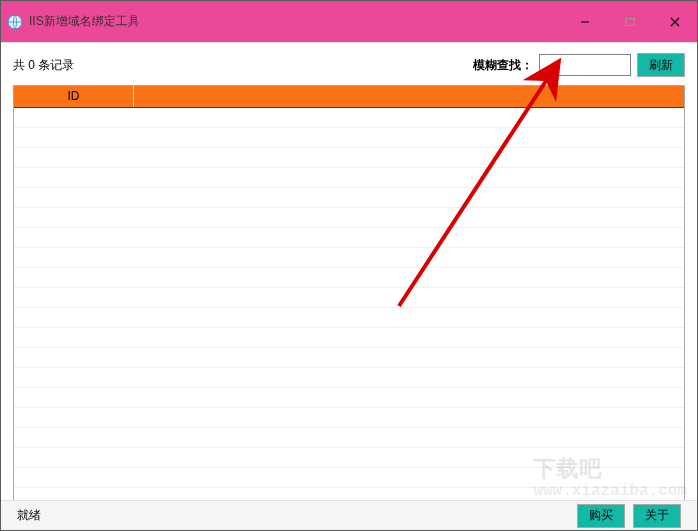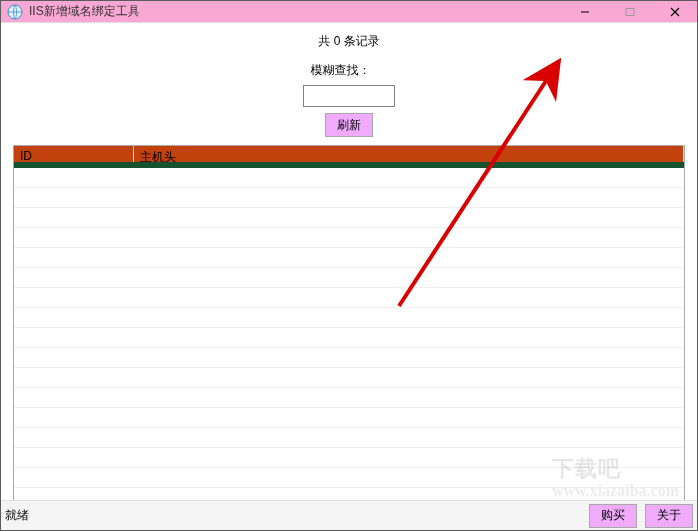--- a/index.html
+++ b/index.html
@@ -10,22 +10,22 @@
     font-family: "Microsoft YaHei", "SimSun", Arial, sans-serif;
     font-size: 12px;
     background: #fff;
     color: #000;
     position: relative;
     overflow: hidden;
     border: 1px solid #5a5a5a;
   }
   
   .titlebar {
-    height: 22px;
-    background: #f9a8d4;
+    height: 42px;
+    background: #ec4899;
     border-bottom: 1px solid #e0e0e0;
     display: flex;
     align-items: center;
     padding-left: 6px;
   }
   .titlebar .app-icon {
     width: 16px; height: 16px;
     margin-right: 6px;
     display: inline-flex; align-items: center; justify-content: center;
   }
@@ -41,60 +41,60 @@
     color: #333;
   }
   .winbtn.disabled { color: #bbb; }
 
   
   .toolbar {
     display: flex;
     align-items: center;
     padding: 10px 12px 8px 12px;
     gap: 6px;
-    flex-direction: column;
   }
   .toolbar .count { flex: 0 0 auto; }
   .toolbar .spacer { flex: 1; }
-  .toolbar .search-label { margin-right: 17px; }
+  .toolbar .search-label { margin-right: 0; font-weight: bold; }
   .toolbar input[type="text"] {
     width: 92px;
     height: 22px;
     border: 1px solid #808080;
     background: #fff;
     padding: 1px 3px;
     font-size: 12px;
   }
   .btn {
     height: 24px;
     min-width: 48px;
     padding: 0 10px;
-    background: #f0abfc;
+    background: #14b8a6;
     border: 1px solid #a9a9a9;
     font-size: 12px;
     cursor: default;
     display: inline-flex;
     align-items: center;
     justify-content: center;
   }
 
   
   .table-wrap {
     margin: 0 12px 0 12px;
     border: 1px solid #a9a9a9;
     height: 426px;
     background: #fff;
     overflow: hidden;
     position: relative;
   }
   .thead {
     display: flex;
     height: 22px;
-    background: #c2410c;
-    border-bottom: 6px solid #14532d;
+    background: #f97316;
+    border-bottom: 1px solid #14532d;
+    text-align: center;
   }
   .th {
     border-right: 1px solid #d9d9d9;
     padding: 3px 6px 0 6px;
     color: #000;
     font-size: 12px;
     white-space: nowrap;
     overflow: hidden;
   }
   .tbody {
@@ -115,39 +115,39 @@
   .c-host { flex: 1; }
 
   
   .statusbar {
     position: absolute;
     bottom: 0; left: 0; right: 0;
     height: 30px;
     border-top: 1px solid #e0e0e0;
     display: flex;
     align-items: center;
-    padding: 0 4px;
+    padding: 0 16px;
     background: #f5f5f5;
     gap: 8px;
   }
   .statusbar .status-text { flex: 1; }
 
   
   .annotation {
     position: absolute;
     pointer-events: none;
     top: 0; left: 0;
   }
 
   
   .watermark {
     position: absolute;
-    right: 18px; bottom: 30px;
+    right: 10px; bottom: 30px;
     font-size: 22px;
-    font-family: Liberation Serif, serif;
+    font-family: Liberation Mono, monospace;
     color: rgba(0,0,0,0.10);
     font-weight: 600;
     letter-spacing: 1px;
   }
   .watermark .sub {
     display:block;
     font-size: 16px;
     text-align: right;
     letter-spacing: 0;
     margin-top: -2px;
@@ -193,21 +193,20 @@
   <span class="count">共 0 条记录</span>
   <span class="spacer"></span>
   <span class="search-label">模糊查找：</span>
   <input type="text" value="" style="">
   <button class="btn">刷新</button>
 </div>
 
 <div class="table-wrap">
   <div class="thead">
     <div class="th c-id">ID</div>
-    <div class="th c-host">主机头</div>
   </div>
   <div class="tbody"></div>
 </div>
 
 <div class="statusbar">
   <span class="status-text">就绪</span>
   <button class="btn">购买</button>
   <button class="btn">关于</button>
 </div>
 

